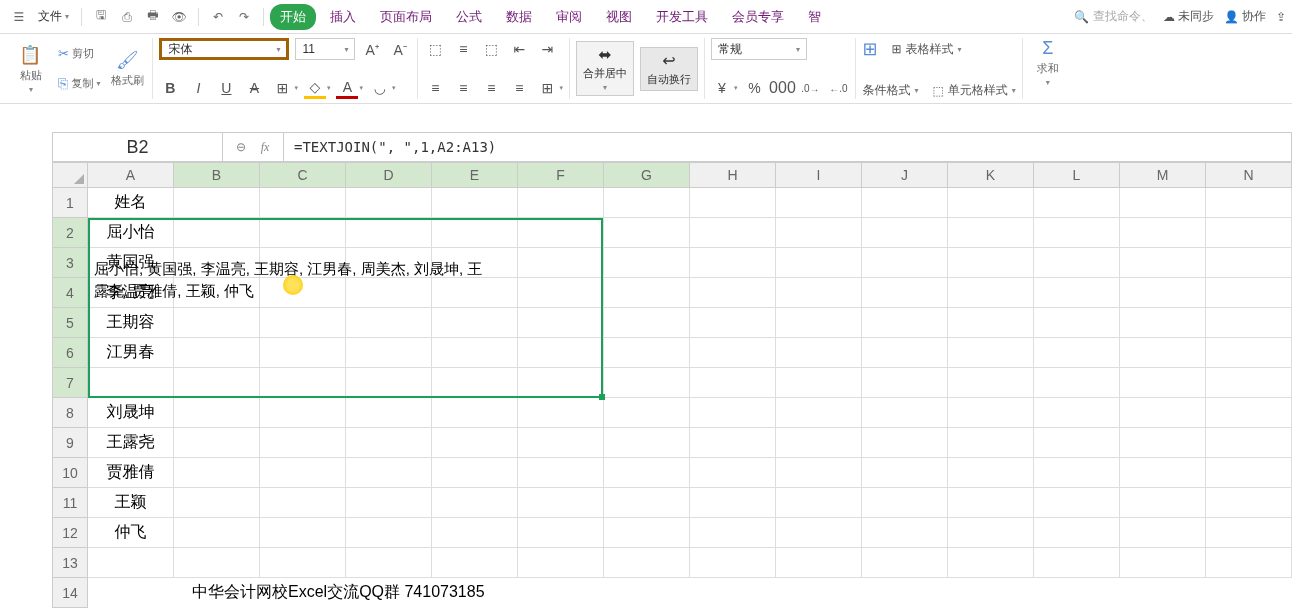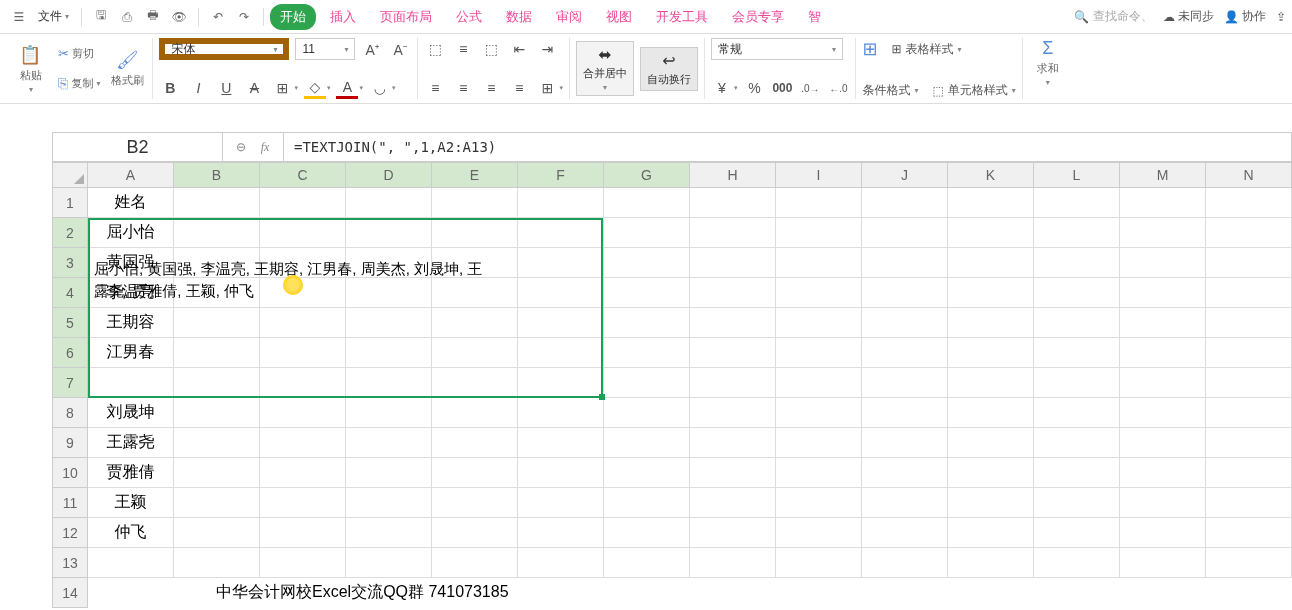--- a/index.html
+++ b/index.html
@@ -5,42 +5,42 @@
 * { box-sizing: border-box; margin: 0; padding: 0; font-family: "Microsoft YaHei", Arial, sans-serif; }
 body { background: #fff; width: 1292px; height: 610px; overflow: hidden; font-size: 12px; color: #333; }
 
 
 .menubar { height: 34px; display: flex; align-items: center; border-bottom: 1px solid #ddd; padding: 0 6px; background: #fff; }
 .menubar .ico { width: 22px; height: 22px; display: inline-flex; align-items: center; justify-content: center; color: #666; margin: 0 2px; cursor: pointer; }
 .menubar .sep { width: 1px; height: 18px; background: #ddd; margin: 0 6px; }
 .menubar .file-btn { display: flex; align-items: center; color: #333; padding: 2px 6px; cursor: pointer; }
 .menubar .file-btn .drop { font-size: 8px; margin-left: 3px; color: #888; }
 .tabs { display: flex; align-items: center; gap: 4px; }
-.tab { padding: 4px 10px; font-size: 13px; color: #ec4899; cursor: pointer; border-radius: 12px; }
+.tab { padding: 4px 10px; font-size: 13px; color: #701a75; cursor: pointer; border-radius: 12px; }
 .tab.active { background: #2ea44f; color: #fff; }
 .right-tools { margin-left: auto; display: flex; align-items: center; gap: 10px; }
 .search-box { display: flex; align-items: center; color: #aaa; gap: 4px; }
 .right-tools .rt-item { display: flex; align-items: center; gap: 3px; color: #555; cursor: pointer; }
 
 
 .ribbon { height: 70px; display: flex; align-items: stretch; border-bottom: 1px solid #ddd; padding: 4px 6px; background: #fff; }
 .group { display: flex; flex-direction: column; padding: 0 6px; border-right: 1px solid #e5e5e5; justify-content: space-between; }
 .group:last-child { border-right: none; }
 .big-btn { display: flex; flex-direction: column; align-items: center; justify-content: center; width: 38px; cursor: pointer; gap: 2px; font-size: 11px; color: #666; }
 .big-btn .ic { font-size: 18px; color: #5b8dd6; }
 .row-btns { display: flex; gap: 6px; align-items: center; }
 .mini { display: flex; align-items: center; gap: 3px; color: #666; font-size: 11px; cursor: pointer; padding: 2px 2px; }
 .mini .ic { font-size: 13px; color: #5b8dd6; }
-.font-name { width: 130px; height: 22px; border: 6px solid #a16207; font-size: 12px; padding: 0 6px; display: flex; align-items: center; justify-content: space-between; }
+.font-name { width: 130px; height: 22px; border: 3px solid #a16207; font-size: 12px; padding: 0 6px; display: flex; align-items: center; justify-content: space-between; }
 .font-size { width: 60px; height: 22px; border: 1px solid #ccc; font-size: 12px; padding: 0 6px; display: flex; align-items: center; justify-content: space-between; }
 .drop-i { font-size: 8px; color: #888; }
 .fmt-btn { width: 22px; height: 22px; display: inline-flex; align-items: center; justify-content: center; font-size: 14px; color: #555; cursor: pointer; }
 .drop-combo { display: flex; align-items: center; }
 .drop-combo .dd { font-size: 7px; color: #888; margin-left: 1px; }
-.num-fmt { width: 132px; height: 22px; border: 1px solid #ccc; padding: 0 6px; display: flex; align-items: center; justify-content: space-between; font-size: 12px; gap: 24px; }
+.num-fmt { width: 96px; height: 22px; border: 1px solid #ccc; padding: 0 6px; display: flex; align-items: center; justify-content: space-between; font-size: 12px; gap: 24px; }
 .wrap-btn { display: flex; flex-direction: column; align-items: center; padding: 3px 6px; border: 1px solid #ccc; background: #f3f3f3; cursor: pointer; font-size: 11px; gap: 2px; }
 .wrap-btn.active { background: #e8e8e8; }
 .lbl-btn { display: flex; align-items: center; gap: 4px; font-size: 12px; color: #555; cursor: pointer; }
 
 
 .spacer { height: 28px; }
 
 
 .formula-bar { height: 30px; display: flex; align-items: center; border: 1px solid #ccc; margin-left: 52px; }
 .name-box { width: 170px; text-align: center; font-size: 18px; border-right: 1px solid #ccc; height: 100%; display: flex; align-items: center; justify-content: center; }
@@ -228,21 +228,21 @@
           <span>常规</span>
           <span class="drop-i">▾</span>
         </div>
     </div>
     <div class="row-btns">
       <div class="drop-combo">
           <span class="fmt-btn">¥</span>
           <span class="dd">▾</span>
         </div>
       <span class="fmt-btn">%</span>
-      <span class="fmt-btn" style="font-size:12px;font-weight:bold;">000</span>
+      <span class="fmt-btn" style="font-size:16px;">000</span>
       <span class="fmt-btn" style="font-size:10px;">.0→</span>
       <span class="fmt-btn" style="font-size:10px;">←.0</span>
     </div>
   </div>
 
   <div class="group">
     <div class="row-btns" style="gap:14px;">
       <div class="big-btn" style="width:auto;flex-direction:row;">
           <span class="ic">⊞</span>
         </div>
@@ -536,14 +536,14 @@
 
   <div class="overflow-text" style="left:94px; top:96px; width:508px;">屈小怡, 黄国强, 李温亮, 王期容, 江男春, 周美杰, 刘晟坤, 王
 露尧, 贾雅倩, 王颖, 仲飞</div>
 
   <div class="selection-box" style="left:88px; top:56px; width:515px; height:180px;">
     <div class="fill-handle"></div>
   </div>
 
   <div class="cursor-hi" style="left:283px; top:113px;"></div>
 
-  <div class="watermark" style="left:216px; top:420px;">中华会计网校Excel交流QQ群 741073185</div>
+  <div class="watermark" style="left:192px; top:420px;">中华会计网校Excel交流QQ群 741073185</div>
 </div>
 
 </body></html>

